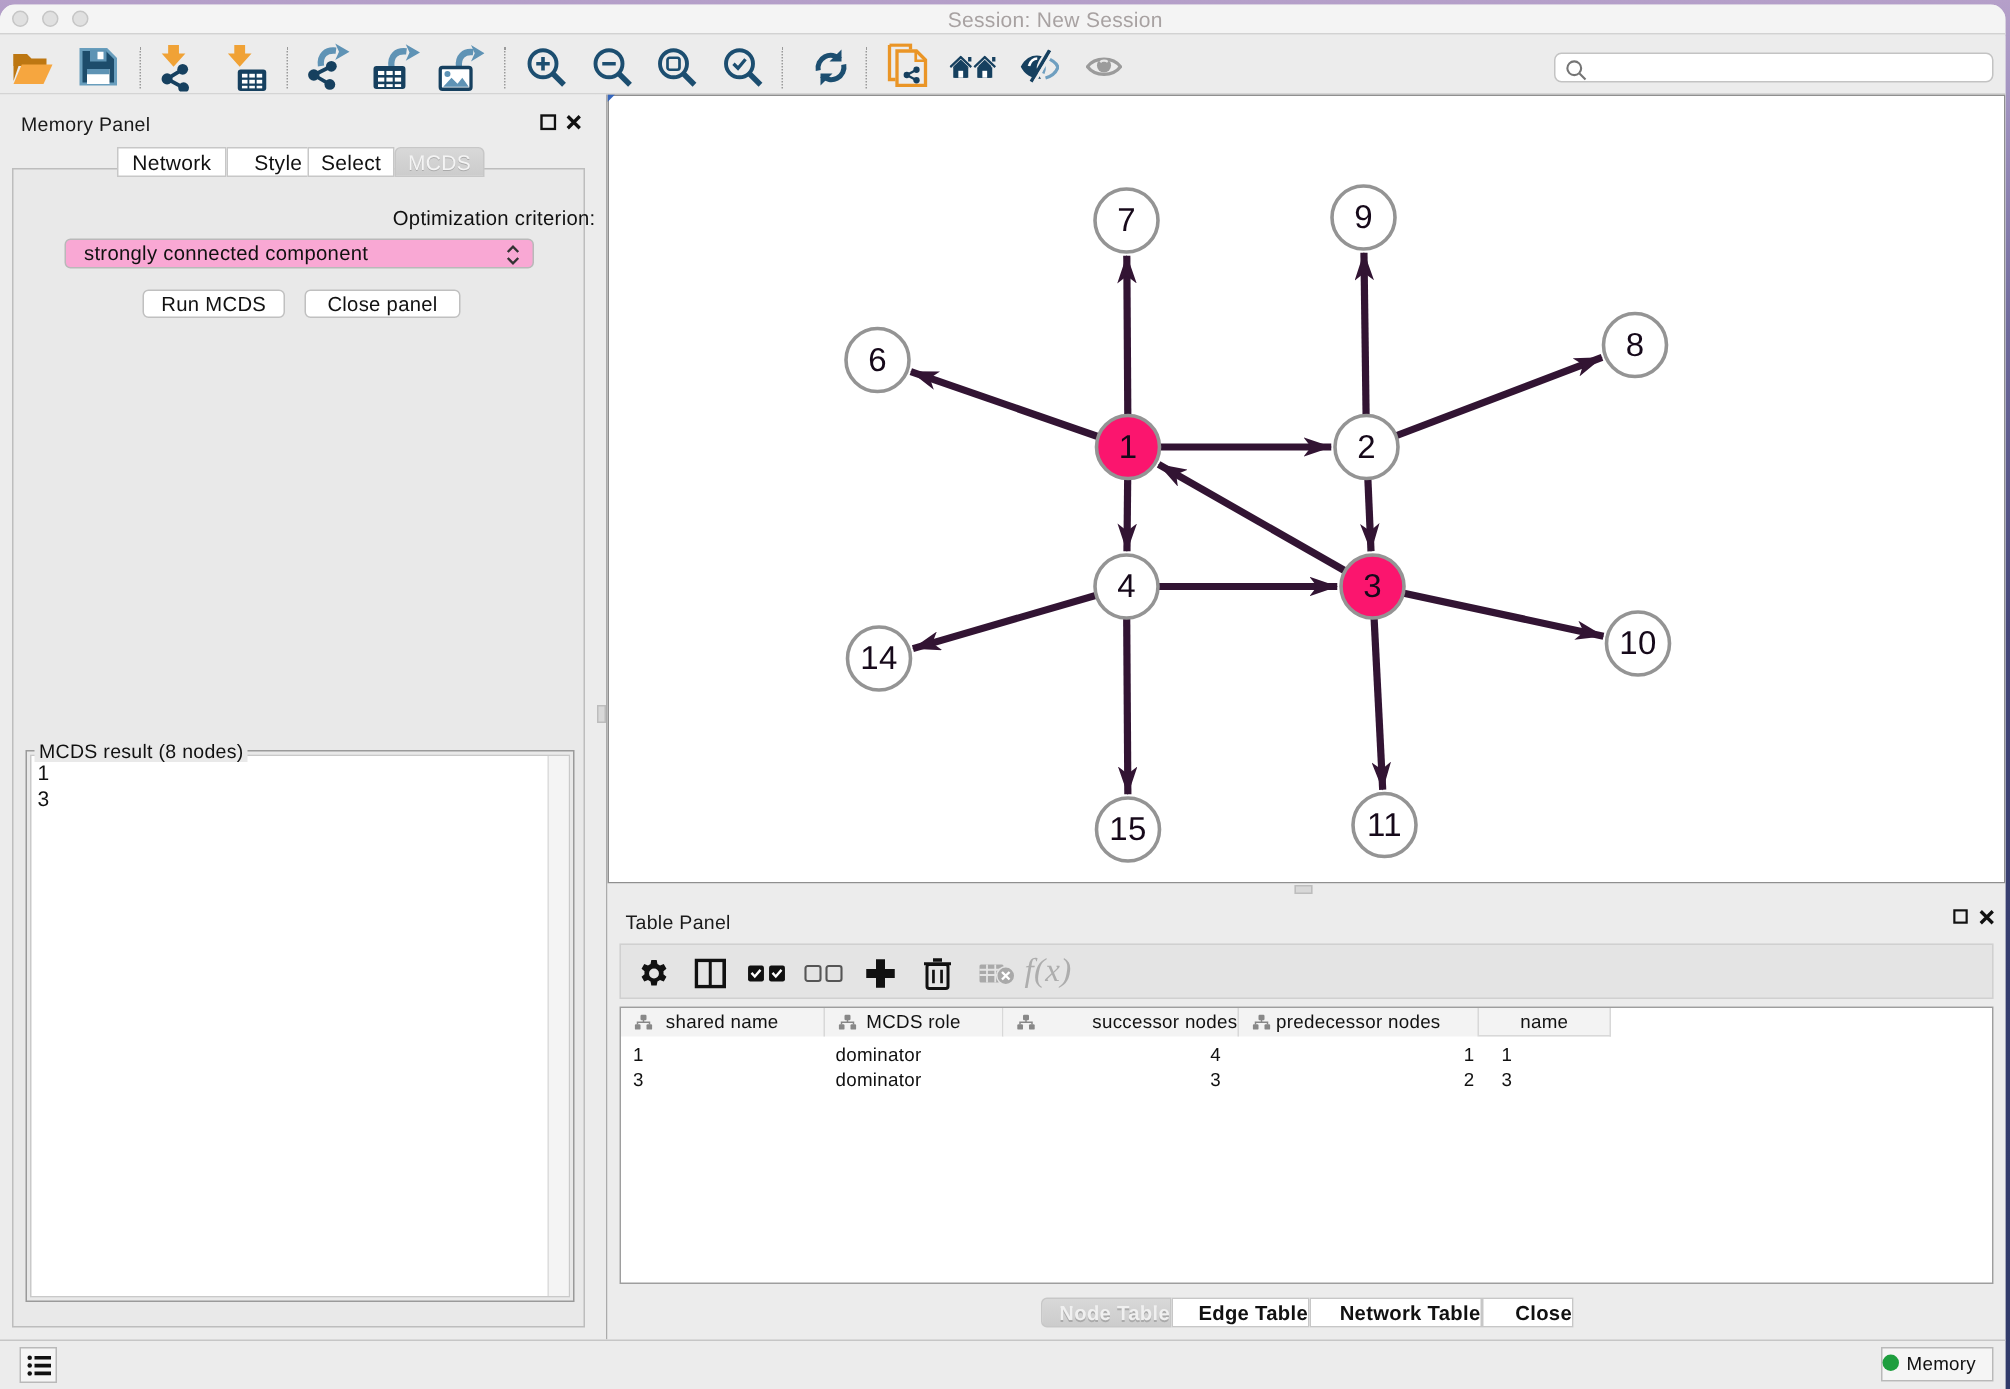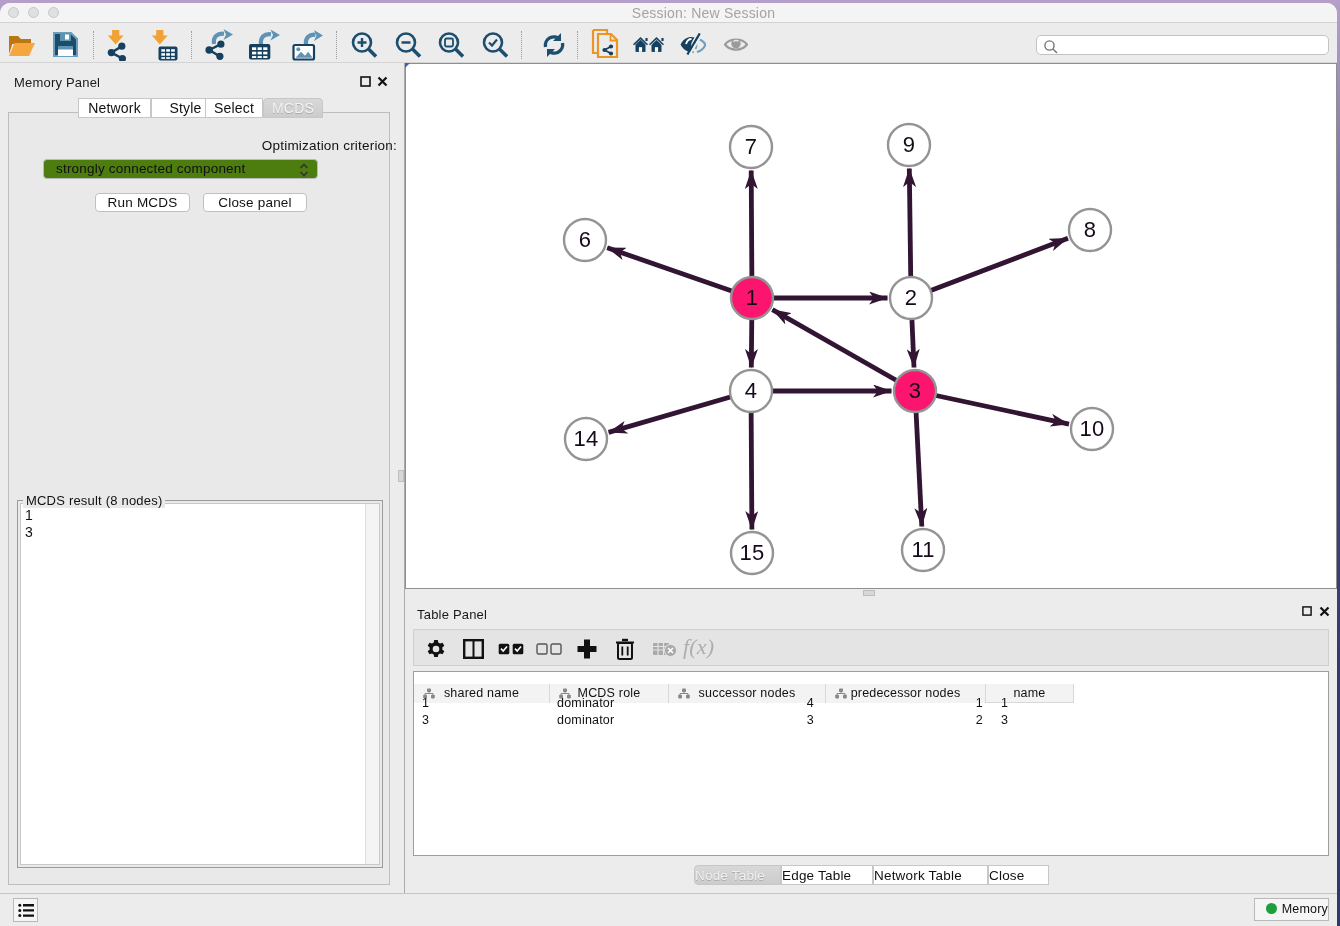--- a/index.html
+++ b/index.html
@@ -16,46 +16,46 @@
 .ticon { position:absolute; top:31px; }
 #search { position:absolute; left:1036px; top:11px; width:293px; height:20px; background:#fff; border:1px solid #c3c3c3; border-radius:5px; }
 
 #cpanel { position:absolute; left:0; top:60px; width:397px; height:830px; background:#ececec; }
 #cp-title { position:absolute; left:14px; top:12px; font-size:13px; color:#1a1a1a; }
 #cp-box { position:absolute; left:8px; top:49px; width:382px; height:773px; background:#e9e9e9; border:1px solid #bdbdbd; }
 .tabrow { position:absolute; font-size:14px; }
 .tab { position:absolute; top:0; height:20px; background:#fff; border:1px solid #c7c7c7; text-align:center; line-height:19px; color:#111; }
 .tabsel { background:linear-gradient(#d8d8d8,#cccccc); color:#f4f4f4; text-shadow:0 1px 0 #aaa; border-radius:4px 4px 0 0; }
 #opt-label { position:absolute; left:0; top:75px; width:100%; text-align:right; font-size:13.5px; color:#111; }
-#combo { position:absolute; left:43px; top:96px; width:275px; height:20px; background:#4d7c0f; border:1px solid #b9b9b9; border-radius:4px; font-size:13.5px; color:#111; line-height:18px; padding-left:12px; }
+#combo { position:absolute; left:43px; top:96px; width:313px; height:20px; background:#f9a8d4; border:1px solid #b9b9b9; border-radius:4px; font-size:13.5px; color:#111; line-height:18px; padding-left:12px; }
 .btn { position:absolute; top:130px; height:19px; background:#fff; border:1px solid #c0c0c0; border-radius:4px; font-size:13.5px; color:#111; text-align:center; line-height:18px; }
 #fieldset { position:absolute; left:17px; top:437px; width:366px; height:368px; border:1px solid #9a9a9a; }
 #fs-legend { position:absolute; left:5px; top:-8px; background:#e9e9e9; font-size:13px; color:#111; padding:0 3px; z-index:2; }
 #fs-text { position:absolute; left:2px; top:2px; right:2px; bottom:2px; background:#fff; border:1px solid #c9c9c9; font-size:14px; color:#111; padding:3px 0 0 4px; line-height:16.5px; }
 #fs-scroll { position:absolute; right:0px; top:0px; width:14px; height:100%; background:#f4f4f4; border-left:1px solid #ddd; }
 
 #vsplit { position:absolute; left:397px; top:60px; width:8px; height:830px; background:#ececec; border-right:1px solid #ababab; }
 #hsplit { position:absolute; left:405px; top:586px; width:932px; height:9px; background:#ececec; }
 
 #netwin { position:absolute; left:405px; top:60px; width:932px; height:526px; background:#fff; border:1px solid #8f8f8f; }
 #net-tbar { position:absolute; left:0; top:0; width:100%; height:25px; background:linear-gradient(#f6f6f6,#d9d9d9); border-bottom:1px solid #9d9d9d; }
 #net-title { position:absolute; top:5px; width:100%; text-align:center; font-size:13px; color:#1a1a1a; }
 .mtl { position:absolute; top:5px; width:12px; height:12px; border-radius:50%; }
 
 #tpanel { position:absolute; left:405px; top:595px; width:932px; height:295px; background:#ececec; }
 #tp-title { position:absolute; left:12px; top:9px; font-size:13px; color:#1a1a1a; }
 #tp-toolbar { position:absolute; left:8px; top:31px; width:916px; height:37px; background:#e4e4e4; border:1px solid #d0d0d0; }
 #tablebox { position:absolute; left:8px; top:73px; width:916px; height:185px; background:#fff; border:1px solid #9e9e9e; }
-.th { position:absolute; top:12px; height:19px; background:#f3f3f3; border-right:1px solid #d8d8d8; font-size:12.5px; color:#111; text-align:center; line-height:19px; }
+.th { position:absolute; top:0; height:19px; background:#f3f3f3; border-right:1px solid #d8d8d8; font-size:12.5px; color:#111; text-align:center; line-height:19px; }
 .td { position:absolute; font-size:12.5px; color:#111; height:17px; line-height:17px; }
 #tp-tabs { position:absolute; left:0; top:267px; width:100%; }
-.btab { position:absolute; top:0; height:20px; background:#fff; border:1px solid #c7c7c7; font-size:13.5px; color:#111; text-align:left; line-height:20px; }
+.btab { position:absolute; top:0; height:20px; background:#fff; border:1px solid #c7c7c7; font-size:13.5px; color:#111; text-align:right; line-height:20px;font-weight:bold; }
 
 #statusbar { position:absolute; left:0; top:890px; width:1337px; height:33px; background:#ececec; border-top:1px solid #c6c6c6; }
-#memory { position:absolute; left:1254px; top:4px; width:75px; height:23px; background:#f5f5f5; border:1px solid #b9b9b9; font-size:12.5px; color:#111; text-align:right; line-height:21px; }
+#memory { position:absolute; left:1254px; top:4px; width:75px; height:23px; background:#f5f5f5; border:1px solid #b9b9b9; font-size:12.5px; color:#111; text-align:left; line-height:21px; }
 #listbtn { position:absolute; left:13px; top:4px; width:25px; height:24px; background:#f5f5f5; border:1px solid #b9b9b9; }
 </style>
 </head>
 <body>
 <div id="win">
   <div id="titlebar">
     <div class="tl" style="left:8px;"></div>
     <div class="tl" style="left:28px;"></div>
     <div class="tl" style="left:48px;"></div>
     <div id="title-text">Session: New Session</div>
@@ -338,21 +338,21 @@
             <rect x="0.2" y="6.8" width="3.8" height="3.6" rx="0.8" fill="#888"></rect>
             <rect x="8" y="6.8" width="3.8" height="3.6" rx="0.8" fill="#888"></rect>
             <path d="M6,4 v2 M2,7 v-1.5 h8 v1.5" stroke="#888" fill="none"></path>
           </svg>shared name</div>
       <div class="th" style="left:136px; width:119px;"><svg class="hicon" width="12" height="11" viewBox="0 0 12 11" style="position:absolute;left:9px;top:4px;">
             <rect x="4" y="0.5" width="4" height="3.6" rx="0.8" fill="#888"></rect>
             <rect x="0.2" y="6.8" width="3.8" height="3.6" rx="0.8" fill="#888"></rect>
             <rect x="8" y="6.8" width="3.8" height="3.6" rx="0.8" fill="#888"></rect>
             <path d="M6,4 v2 M2,7 v-1.5 h8 v1.5" stroke="#888" fill="none"></path>
           </svg>MCDS role</div>
-      <div class="th" style="left:255px; width:157px;"><svg class="hicon" width="12" height="11" viewBox="0 0 12 11" style="position:absolute;left:9px;top:4px;">
+      <div class="th" style="left:255px; width:157px;text-align:right;"><svg class="hicon" width="12" height="11" viewBox="0 0 12 11" style="position:absolute;left:9px;top:4px;">
             <rect x="4" y="0.5" width="4" height="3.6" rx="0.8" fill="#888"></rect>
             <rect x="0.2" y="6.8" width="3.8" height="3.6" rx="0.8" fill="#888"></rect>
             <rect x="8" y="6.8" width="3.8" height="3.6" rx="0.8" fill="#888"></rect>
             <path d="M6,4 v2 M2,7 v-1.5 h8 v1.5" stroke="#888" fill="none"></path>
           </svg>successor nodes</div>
       <div class="th" style="left:412px; width:160px;"><svg class="hicon" width="12" height="11" viewBox="0 0 12 11" style="position:absolute;left:9px;top:4px;">
             <rect x="4" y="0.5" width="4" height="3.6" rx="0.8" fill="#888"></rect>
             <rect x="0.2" y="6.8" width="3.8" height="3.6" rx="0.8" fill="#888"></rect>
             <rect x="8" y="6.8" width="3.8" height="3.6" rx="0.8" fill="#888"></rect>
             <path d="M6,4 v2 M2,7 v-1.5 h8 v1.5" stroke="#888" fill="none"></path>

